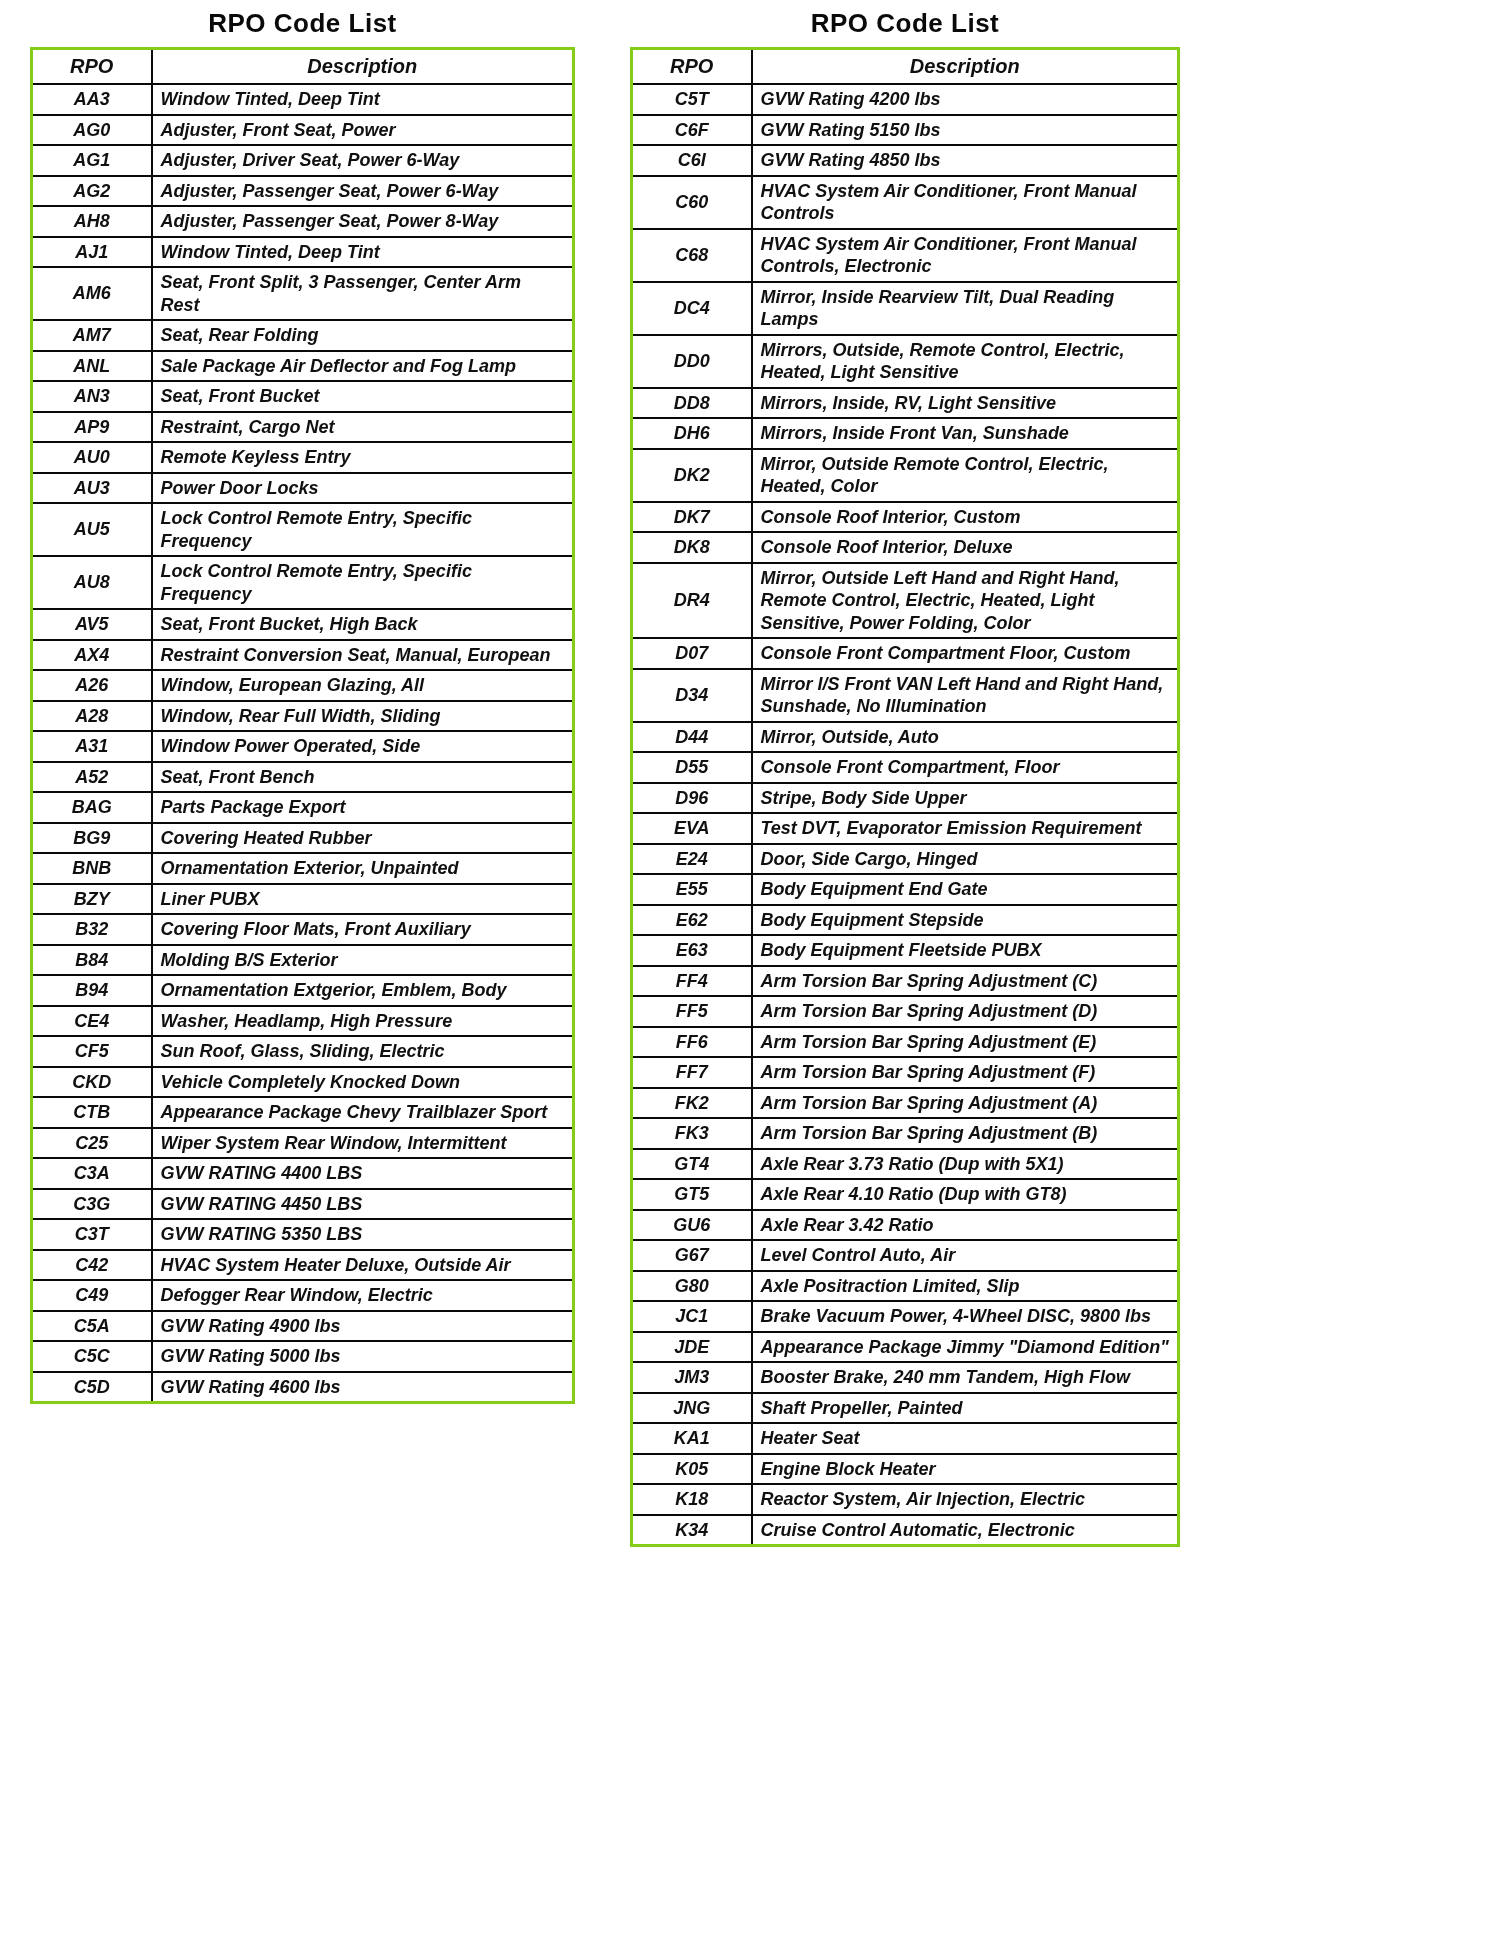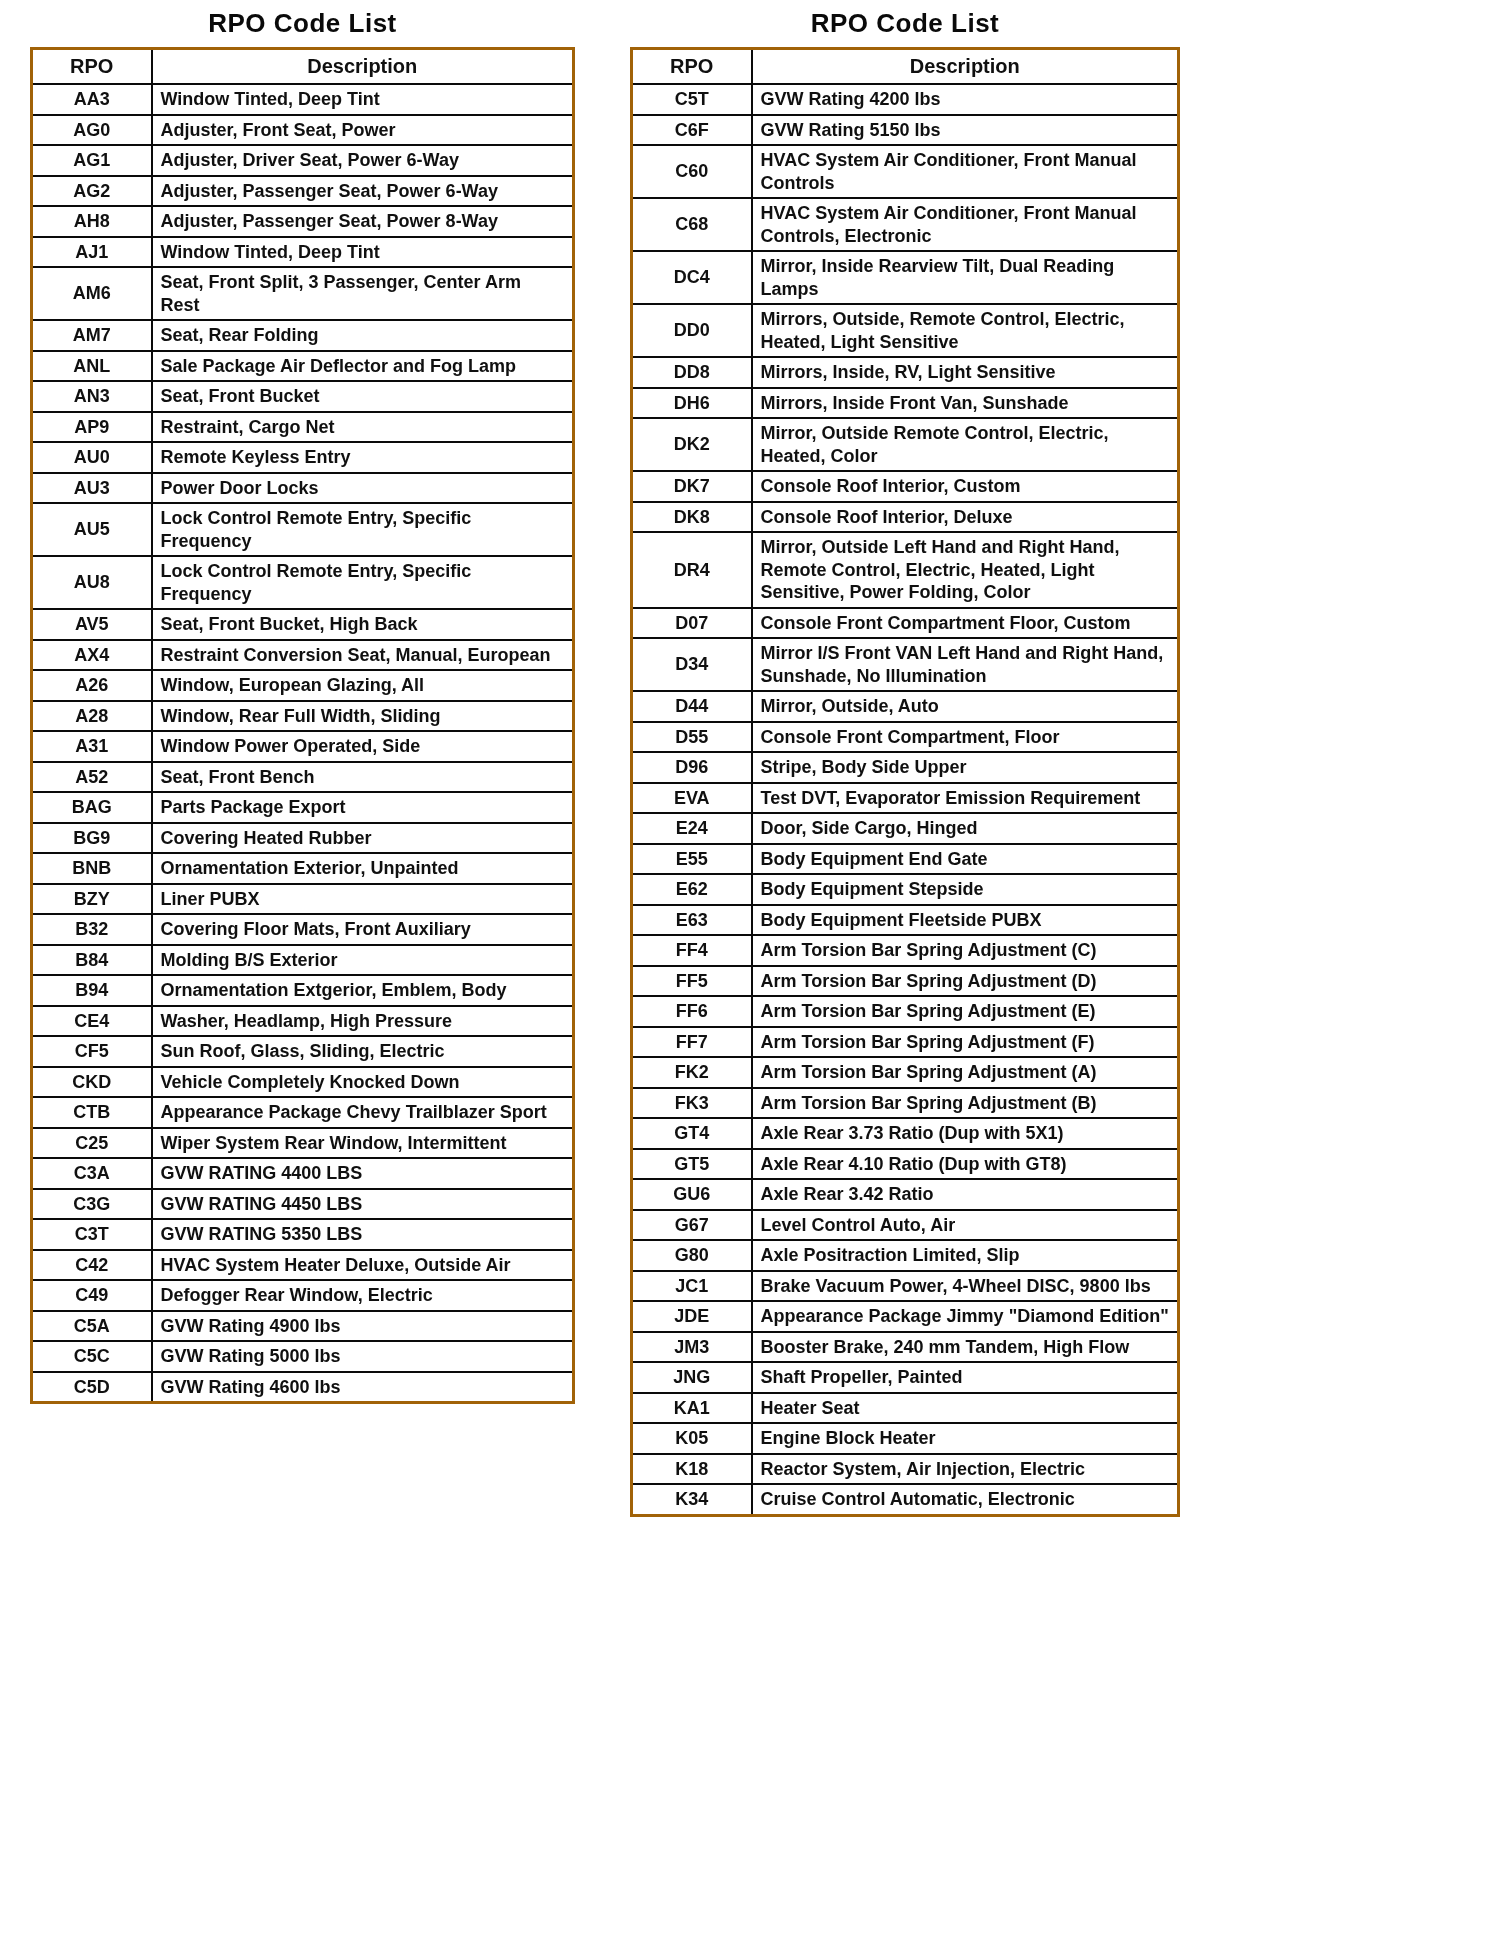--- a/index.html
+++ b/index.html
@@ -26,22 +26,23 @@
     font-size: 26px;
     font-weight: bold;
     text-align: center;
     letter-spacing: 0.5px;
     margin-bottom: 8px;
     color: #0a0a0a;
   }
   table.rpo-table {
     width: 100%;
     border-collapse: collapse;
-    border: 3px solid #a16207;
+    border: 3px solid #84cc16;
     background: #ffffff;
+    font-style: italic;
   }
   table.rpo-table th,
   table.rpo-table td {
     border: 2px solid #0a0a0a;
     font-size: 18px;
     font-weight: bold;
     line-height: 1.25;
     padding: 3px 8px;
     vertical-align: middle;
   }
@@ -252,20 +253,24 @@
       <tbody>
           <tr>
             <td class="rpo-cell">C5T</td>
             <td class="desc-cell">GVW Rating 4200 lbs</td>
           </tr>
           <tr>
             <td class="rpo-cell">C6F</td>
             <td class="desc-cell">GVW Rating 5150 lbs</td>
           </tr>
           <tr>
+            <td class="rpo-cell">C6I</td>
+            <td class="desc-cell">GVW Rating 4850 lbs</td>
+          </tr>
+          <tr>
             <td class="rpo-cell">C60</td>
             <td class="desc-cell">HVAC System Air Conditioner, Front Manual Controls</td>
           </tr>
           <tr>
             <td class="rpo-cell">C68</td>
             <td class="desc-cell">HVAC System Air Conditioner, Front Manual Controls, Electronic</td>
           </tr>
           <tr>
             <td class="rpo-cell">DC4</td>
             <td class="desc-cell">Mirror, Inside Rearview Tilt, Dual Reading Lamps</td>

